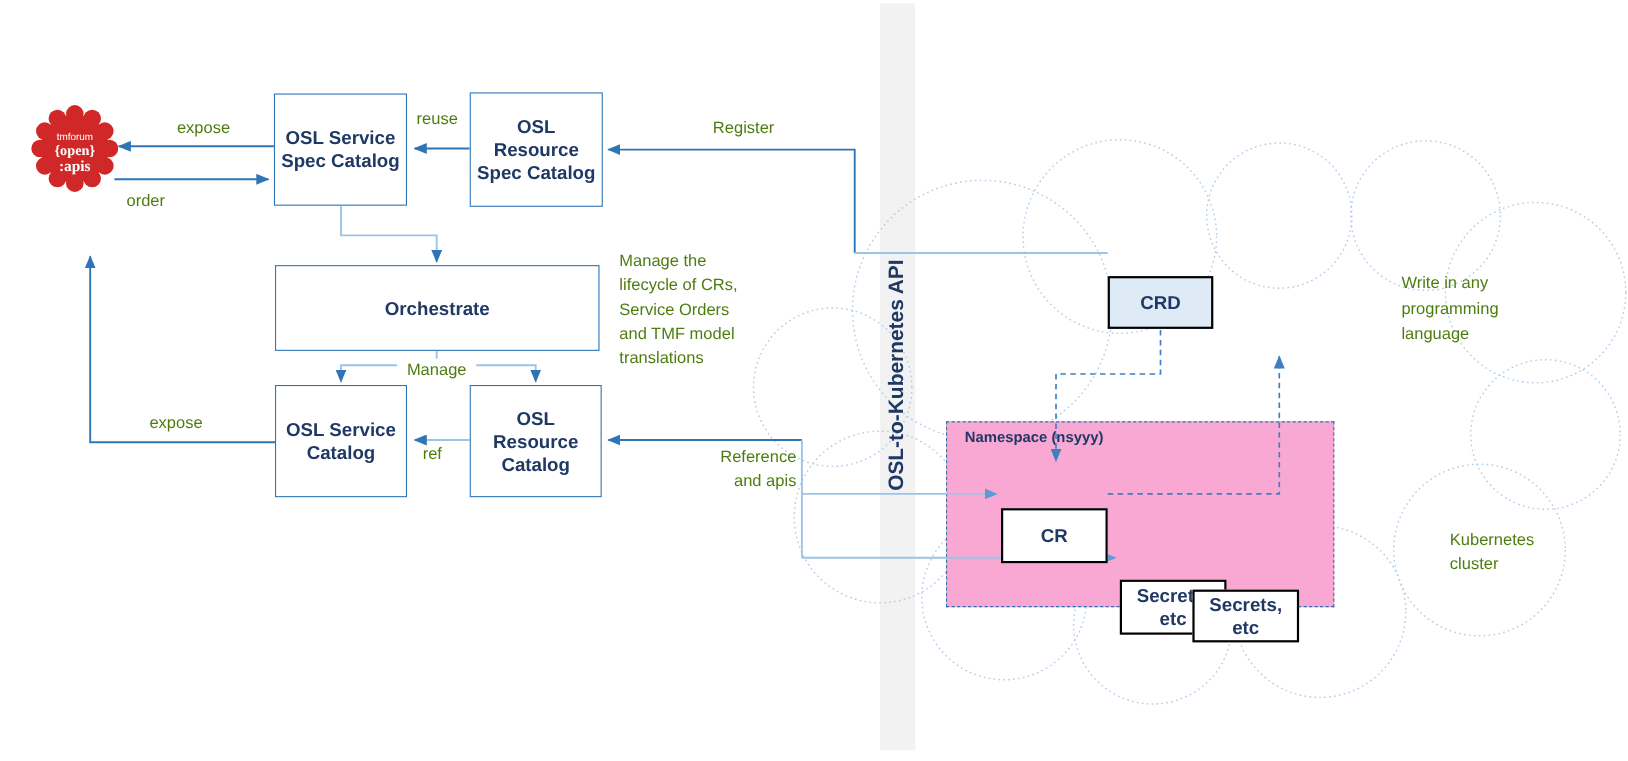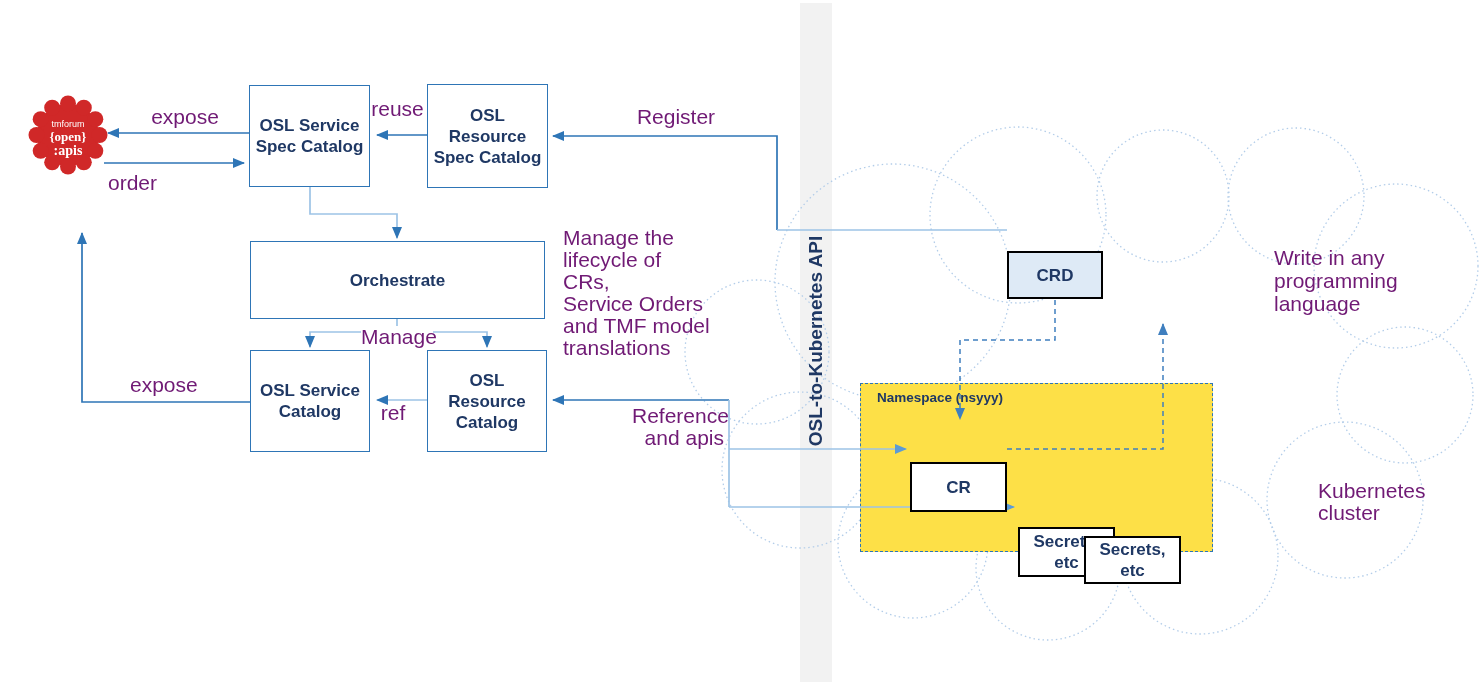--- a/index.html
+++ b/index.html
@@ -3,21 +3,21 @@
 <meta charset="utf-8">
 <style>
   html,body{margin:0;padding:0;background:#fff;}
   .canvas{position:relative;width:1480px;height:692px;background:#fff;
           font-family:"Liberation Sans",sans-serif;overflow:hidden;}
 
   
   .bar{position:absolute;left:800px;top:3px;width:32px;height:679px;background:#f2f2f2;z-index:1;}
   svg.cloud{position:absolute;left:0;top:0;z-index:2;}
   .namespace{position:absolute;left:860px;top:383px;width:353px;height:169px;
-             background:#fde047;border:1.5px dashed #2e75b6;box-sizing:border-box;z-index:3;}
+             background:#f9a8d4;border:1.5px dashed #2e75b6;box-sizing:border-box;z-index:3;}
   .namespace .ns-label{position:absolute;left:16px;top:6px;font-size:13.5px;font-weight:bold;color:#1f3864;}
   svg.wires{position:absolute;left:0;top:0;z-index:4;}
 
   
   .node{position:absolute;box-sizing:border-box;display:flex;align-items:center;justify-content:center;
         text-align:center;white-space:pre-line;font-weight:bold;color:#1f3864;background:#fff;z-index:5;
         font-size:17px;line-height:21px;}
   .blue-node{border:1.6px solid #2e75b6;}
   .black-node{border:2.3px solid #000;margin-top:44px;}
 
@@ -27,21 +27,21 @@
   .n-service-cat{left:250px;top:350px;width:120px;height:102px;}
   .n-resource-cat{left:427px;top:350px;width:120px;height:102px;}
   .n-crd{left:1007px;top:207px;width:96px;height:48px;background:#deeaf6;z-index:5;}
   .n-controller{left:1094px;top:240px;width:138px;height:81px;z-index:6;
                 font-family:"Liberation Mono","DejaVu Sans Mono",monospace;font-size:18px;letter-spacing:.5px;}
   .n-cr{left:910px;top:418px;width:97px;height:50px;z-index:6;}
   .n-secrets-back{left:1018px;top:483px;width:97px;height:50px;z-index:6;border-width:2px;}
   .n-secrets-front{left:1084px;top:492px;width:97px;height:48px;z-index:7;border-width:2px;}
 
   
-  .label{position:absolute;color:#701a75;font-size:21px;line-height:22px;z-index:8;white-space:pre-line;}
+  .label{position:absolute;color:#4d7c0f;font-size:15px;line-height:22px;z-index:8;white-space:pre-line;}
   .l-expose-top{left:150px;top:106px;width:70px;text-align:center;}
   .l-order{left:105px;top:172px;width:55px;text-align:center;}
   .l-reuse{left:370px;top:98px;width:55px;text-align:center;}
   .l-register{left:636px;top:106px;width:80px;text-align:center;}
   .l-manage{left:361px;top:326px;width:72px;text-align:center;background:#fff;}
   .l-ref{left:377px;top:368px;width:32px;text-align:center;margin-top:34px;}
   .l-expose-bottom{left:130px;top:374px;width:60px;text-align:center;}
   .l-refproxy{left:632px;top:405px;width:92px;text-align:right;}
   .l-lifecycle{left:563px;top:227px;width:150px;}
   .l-write{left:1274px;top:246px;width:120px;line-height:23px;}

